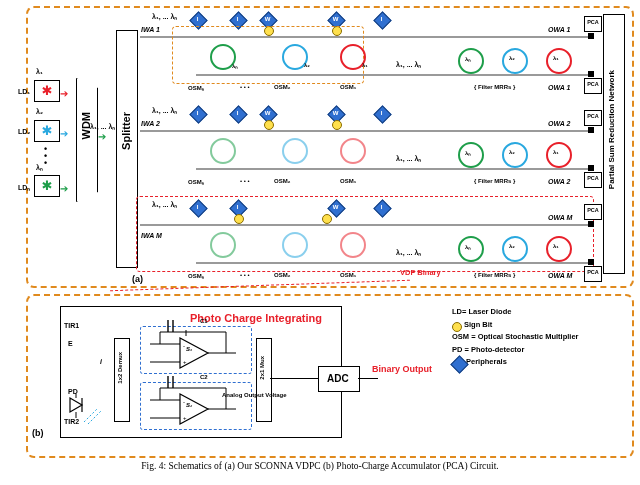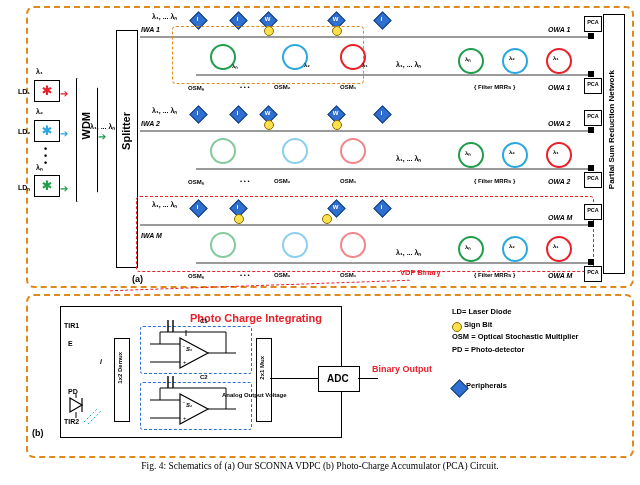--- a/index.html
+++ b/index.html
@@ -285,19 +285,19 @@
 <div class="abs lbl red" style="left:372px;top:364px;font-size:9px;">Binary Output</div>
 
 <div class="legend" style="left:452px;top:306px;">
   <div>LD= Laser Diode</div>
   <div style="position:relative;padding-left:12px;">
     <span class="sign" style="left:0;top:3px;"></span>
     <span>Sign Bit</span>
   </div>
   <div>OSM = Optical Stochastic Multiplier</div>
   <div>PD = Photo-detector</div>
-  <div style="position:relative;padding-left:14px;margin-top:24px;">
+  <div style="position:relative;padding-left:14px;">
     <span class="diamond" style="left:1px;top:2px;"></span>
     <span>Peripherals</span>
   </div>
 </div>
 
 <div class="cap">Fig. 4: Schematics of (a) Our SCONNA VDPC (b) Photo-Charge Accumulator (PCA) Circuit.</div>
 
 </body></html>

